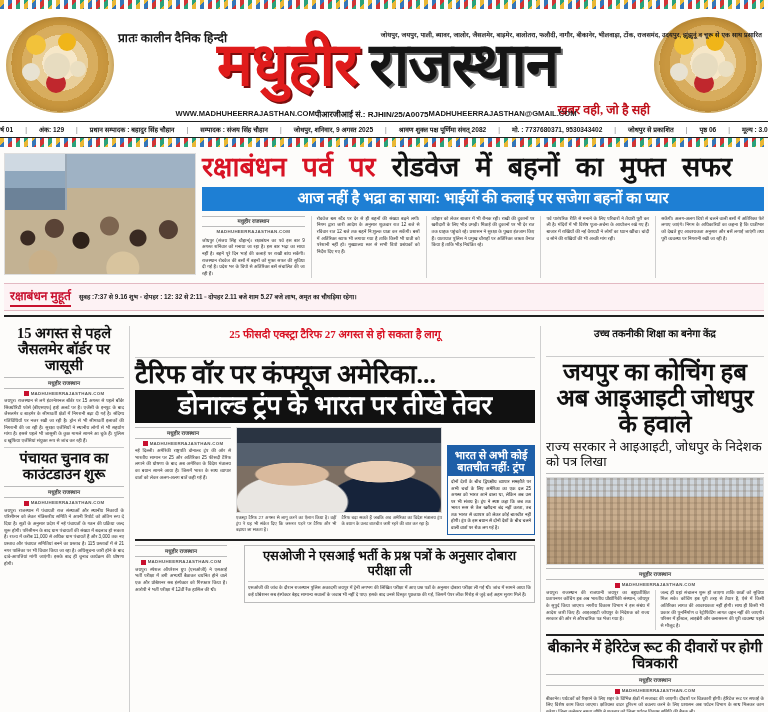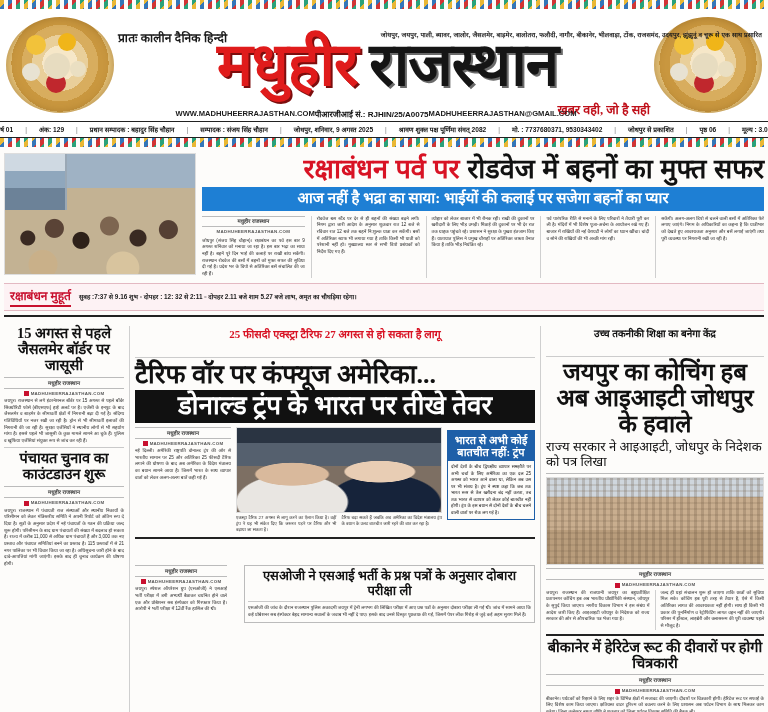--- a/index.html
+++ b/index.html
@@ -119,23 +119,23 @@
       radial-gradient(circle at 86% 63%, #554034 0 9px, transparent 10px),
       radial-gradient(circle at 20% 92%, #c9b089 0 14px, transparent 15px),
       radial-gradient(circle at 62% 95%, #d8c49e 0 16px, transparent 17px),
       linear-gradient(180deg,#9fb2c4 0 28%, #c3b293 28% 100%);
   }
   .bus { position:absolute; left:0; top:0; width:60px; height:56px;
     background: linear-gradient(180deg,#cfd9e2 0 30%, #8fa7bd 30% 60%, #6c8298 60% 100%);
     border-right:2px solid #9aa8b5; }
   .lead-right { flex:1; }
   .head-main {
-    font-family:Liberation Sans, sans-serif;
+    font-family:Liberation Mono, monospace;
     font-size: 27px; font-weight: 700; line-height: 1.05;
-    text-align:right; margin: 2px 0 4px 0;
+    text-align:left; margin: 2px 0 4px 0;
   }
   .head-main .hl-red { color:#d81324; }
   .head-main .hl-blk { color:#111; }
   .subbar {
     background:#1e7fd4; color:#fff;
     font-family:"Liberation Serif","DejaVu Serif",serif;
     font-size: 15px; font-weight:700; text-align:center;
     padding: 3px 4px; line-height:1.15;
   }
   .lead-cols { display:flex; gap:6px; margin-top:5px; }
@@ -218,21 +218,21 @@
     content:""; position:absolute; inset:0;
     background:
       radial-gradient(ellipse at 27% 55%, #d9b99c 0 17%, transparent 18%),
       radial-gradient(ellipse at 70% 52%, #e8cdb4 0 17%, transparent 18%),
       radial-gradient(ellipse at 27% 88%, #e9e6e2 0 26%, transparent 27%),
       radial-gradient(ellipse at 72% 90%, #16233a 0 27%, transparent 28%);
   }
   .photo-caption { font-size:4.4px; line-height:1.4; text-align:justify; color:#333; margin-top:2px; }
 
   .blue-box {
-    border:1px solid #1e5fa8; margin-top:3px;
+    border:1px solid #1e5fa8; margin-top:18px;
   }
   .blue-box .bb-head {
     background:#1e5fa8; color:#fff; text-align:center;
     font-family:"Liberation Serif","DejaVu Serif",serif;
     font-size:11px; font-weight:700; padding:3px 2px; line-height:1.12;
   }
   .blue-box .bb-body { padding:3px; font-size:4.5px; line-height:1.45; text-align:justify; }
 
   .box-bordered { border:1px solid #bbb; padding:3px; }
   .box-head {
@@ -392,21 +392,21 @@
             <div class="bb-head">भारत से अभी कोई बातचीत नहीं: ट्रंप</div>
             <div class="bb-body">दोनों देशों के बीच द्विपक्षीय व्यापार समझौते पर अभी चर्चा के लिए अमेरिका का एक दल 25 अगस्त को भारत आने वाला था, लेकिन अब उस पर भी संशय है। ट्रंप ने स्पष्ट कहा कि जब तक भारत रूस से तेल खरीदना बंद नहीं करता, तब तक भारत से व्यापार को लेकर कोई बातचीत नहीं होगी। ट्रंप के इस बयान से दोनों देशों के बीच चलने वाली वार्ता पर रोक लग गई है।</div>
           </div>
         </div>
       </div>
 
       <div class="hr-thick"></div>
 
       <div style="display:flex; gap:5px;">
         <div style="flex:1;">
-          <div style="display:flex; gap:17px; margin-top:22px;">
+          <div style="display:flex; gap:17px; margin-top:0;">
             <div style="flex:0 0 92px;">
               <div class="byline-box">
                 <div class="byline">मधुहीर राजस्थान</div>
                 <div class="weburl"><span class="sq"></span><span>MADHUHEERRAJASTHAN.COM</span></div>
               </div>
               <div class="body-txt">जयपुर। स्पेशल ऑपरेशन ग्रुप (एसओजी) ने एसआई भर्ती परीक्षा में डमी अभ्यर्थी बैठाकर चयनित होने वाले एक और प्रोबेशनर सब इंस्पेक्टर को गिरफ्तार किया है। आरोपी ने भर्ती परीक्षा में 12वीं रैंक हासिल की थी।</div>
             </div>
             <div style="flex:1;" class="box-bordered">
               <div class="box-head">एसओजी ने एसआई भर्ती के प्रश्न पत्रों के अनुसार दोबारा परीक्षा ली</div>
               <div class="hr-thin"></div>

